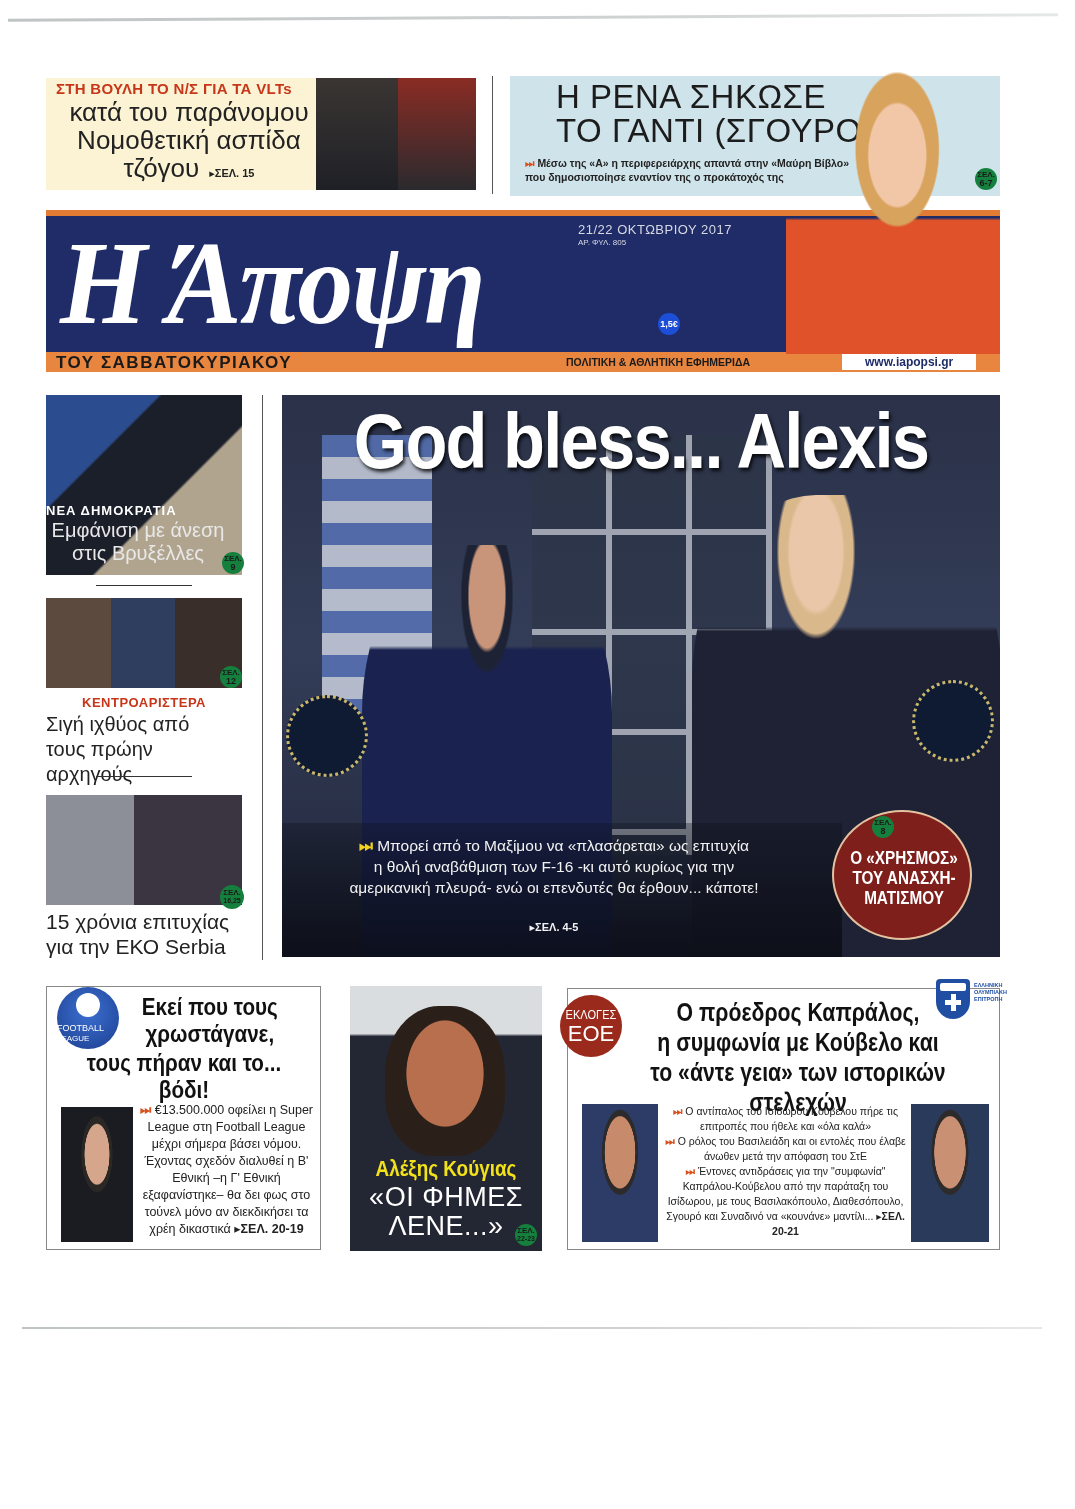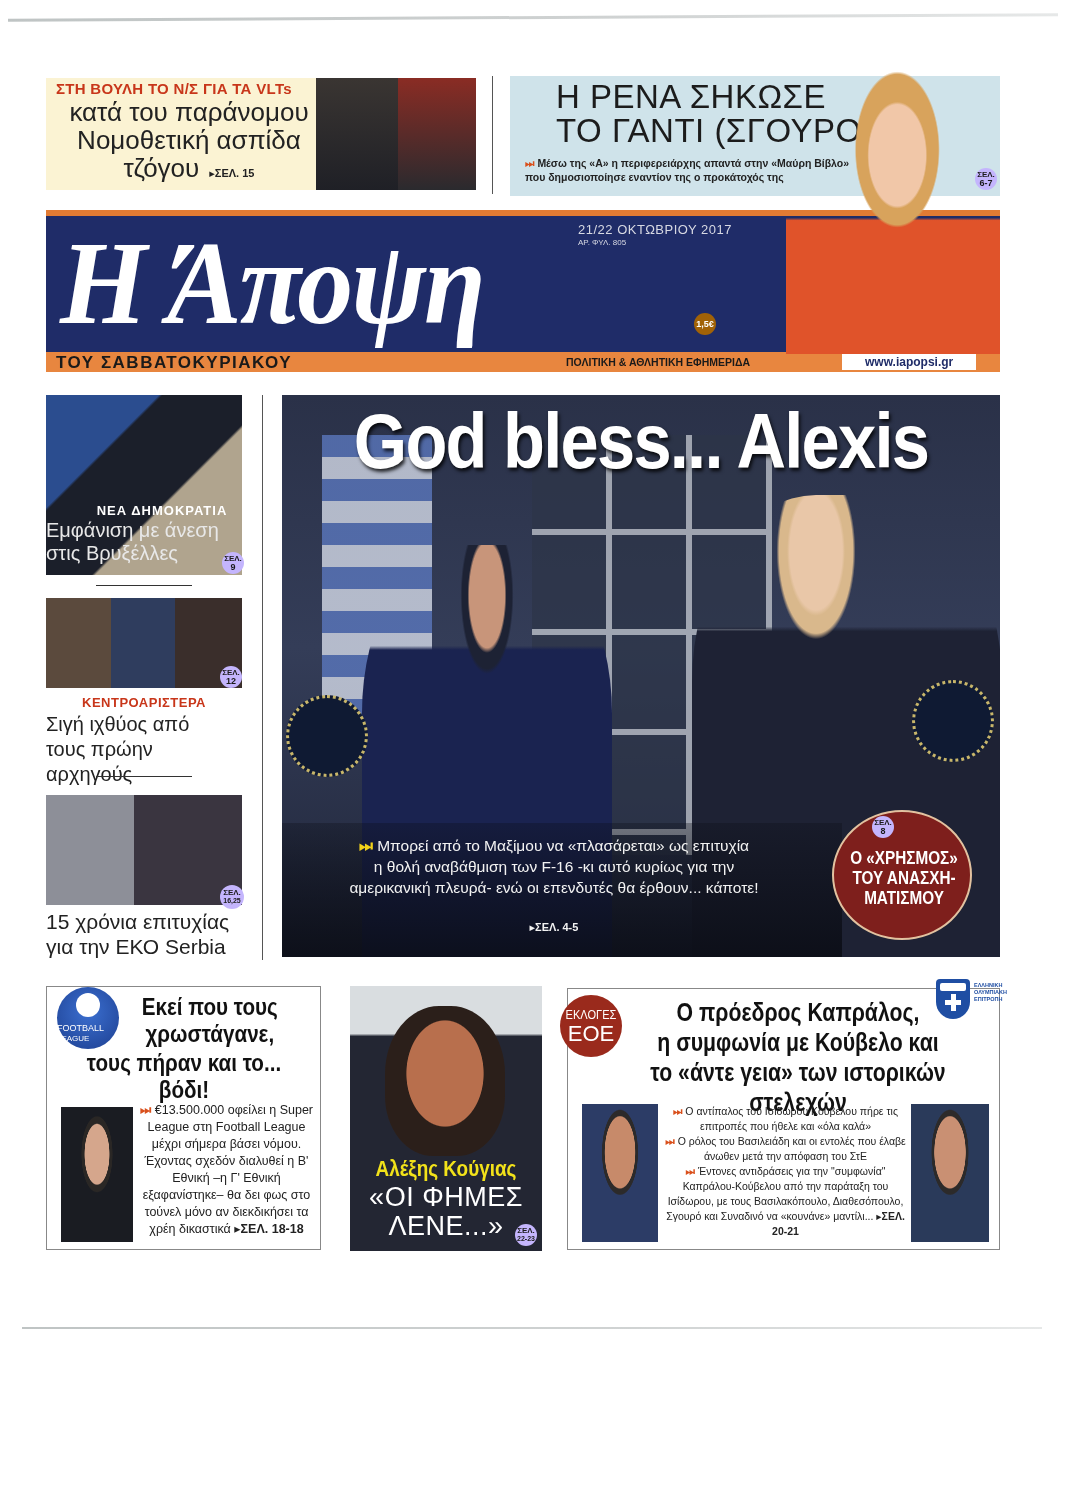--- a/index.html
+++ b/index.html
@@ -22,51 +22,51 @@
   .teaser-left .photo2 { left: 352px; top: 0; width: 78px; height: 112px; background: linear-gradient(#8a2c24,#2a2a2e); }
 
   .divider-v { position: absolute; width: 1px; background: #555; }
 
   
   .teaser-right { left: 510px; top: 76px; width: 490px; height: 120px; background: #cfe3ea; }
   .teaser-right .headline { position: absolute; left: 15px; top: 4px; font-size: 33px; line-height: 34px; color: #1c1c1c; letter-spacing: 0.5px; margin-left: 31px; }
   .teaser-right .sub { position: absolute; left: 15px; top: 80px; width: 330px; font-size: 10.5px; line-height: 14px; font-weight: 700; color: #222; }
   .arrows { color: #d9501c; font-weight: 700; }
   .sel-badge {
-    position: absolute; width: 22px; height: 22px; border-radius: 50%; background: #c4b5fd;
+    position: absolute; width: 22px; height: 22px; border-radius: 50%; background: #15803d;
     font-size: 8px; line-height: 8px; font-weight: 700; text-align: center; color: #1a1a1a;
     display: flex; flex-direction: column; align-items: center; justify-content: center;
   }
   .sel-badge .n { font-size: 9px; }
 
   
   .masthead { left: 46px; top: 210px; width: 954px; height: 162px; background: #1f2c68; border-top: 6px solid #e27b33; }
   .masthead .logo {
     position: absolute; left: 14px; top: 8px; font-family: "Liberation Serif", "DejaVu Serif", serif;
     font-style: italic; font-weight: 700; font-size: 112px; line-height: 112px; color: #ffffff; letter-spacing: -2px;
     transform: scaleY(1.05); transform-origin: top left;
   }
   .masthead .date { position: absolute; left: 532px; top: 6px; color: #d7d9e3; font-size: 13px; letter-spacing: 0.5px; }
   .masthead .issue { position: absolute; left: 532px; top: 22px; color: #d7d9e3; font-size: 8px; }
-  .masthead .price { position: absolute; left: 648px; top: 97px; width: 22px; height: 22px; border-radius: 50%; background: #a16207; color: #fff; font-size: 9px; font-weight: 700; text-align: center; line-height: 22px; }
+  .masthead .price { position: absolute; left: 612px; top: 97px; width: 22px; height: 22px; border-radius: 50%; background: #1d4ed8; color: #fff; font-size: 9px; font-weight: 700; text-align: center; line-height: 22px; }
   .masthead .bar { position: absolute; left: 0; bottom: 0; width: 954px; height: 20px; background: #e8863f; }
   .masthead .bar .tagline { position: absolute; left: 10px; top: 1px; font-weight: 700; font-size: 17px; color: #1a1a1a; letter-spacing: 1.5px; }
   .masthead .bar .type { position: absolute; left: 520px; top: 4px; font-weight: 700; font-size: 10.5px; color: #1a1a1a; }
   .masthead .bar .url { position: absolute; left: 796px; top: 2px; background: #fff; padding: 1px 23px; font-weight: 700; font-size: 12px; color: #1f2c68; }
   .rena-photo { left: 786px; top: 70px; width: 214px; height: 284px;
     background:
       radial-gradient(ellipse at 52% 30%, #f1c7a8 0 18%, transparent 19%),
       radial-gradient(ellipse at 52% 28%, #d8a35c 0 26%, transparent 27%),
       linear-gradient(180deg, transparent 0 52%, #e0532a 53%);
   }
 
   
   .side1 { left: 46px; top: 395px; width: 196px; height: 180px; background: linear-gradient(135deg,#2b4d8f 0 30%,#1b1f2a 31% 60%,#b0a48e 61%); }
-  .side1 .kicker { position: absolute; left: 18px; width: 196px; top: 108px; text-align: center; color: #fff; font-weight: 700; font-size: 13px; letter-spacing: 1px; }
-  .side1 .headline { position: absolute; left: 0; width: 184px; top: 124px; text-align: left; color: #e8e8e8; font-size: 20px; line-height: 23px; }
+  .side1 .kicker { position: absolute; left: 0; width: 196px; top: 108px; color: #fff; font-weight: 700; font-size: 13px; letter-spacing: 1px; }
+  .side1 .headline { position: absolute; left: 0; width: 184px; top: 124px; text-align: center; color: #e8e8e8; font-size: 20px; line-height: 23px; }
   .side2-photo { left: 46px; top: 598px; width: 196px; height: 90px; background: linear-gradient(90deg,#5b4a3d 0 33%,#2f3d5e 33% 66%,#3a2e2b 66%); }
   .side2-kicker { left: 46px; top: 695px; width: 196px; text-align: center; font-weight: 700; font-size: 13px; color: #c8361a; letter-spacing: 0.5px; }
   .side2-headline { left: 46px; top: 712px; width: 196px; text-align: left; font-size: 20px; line-height: 25px; color: #222; }
   .side-rule { left: 96px; height: 1px; width: 96px; background: #333; }
   .side3-photo { left: 46px; top: 795px; width: 196px; height: 110px; background: linear-gradient(90deg,#8d8f98 0 45%,#3a3540 45%); }
   .side3-headline { left: 46px; top: 909px; width: 200px; font-size: 21px; line-height: 25px; color: #222; }
 
   
   .main-photo { left: 282px; top: 395px; width: 718px; height: 562px; overflow: hidden;
     background: linear-gradient(180deg,#2a3148 0%,#343d58 45%,#20263a 100%);
@@ -243,21 +243,21 @@
     <div class="ball"></div>
     <div class="l1">FOOTBALL</div>
     <div class="l2">LEAGUE</div>
   </div>
   <div class="headline">
     <div>Εκεί που τους</div>
     <div>χρωστάγανε,</div>
   </div>
   <div class="headline line3">τους πήραν και το... βόδι!</div>
   <div class="photo"></div>
-  <div class="body"><span class="arrows">⏭</span> <span>€13.500.000 οφείλει η Super League στη Football League μέχρι σήμερα βάσει νόμου. Έχοντας σχεδόν διαλυθεί η Β' Εθνική –η Γ' Εθνική εξαφανίστηκε– θα δει φως στο τούνελ μόνο αν διεκδικήσει τα χρέη δικαστικά</span> <span class="ref">▸ΣΕΛ. 18-18</span></div>
+  <div class="body"><span class="arrows">⏭</span> <span>€13.500.000 οφείλει η Super League στη Football League μέχρι σήμερα βάσει νόμου. Έχοντας σχεδόν διαλυθεί η Β' Εθνική –η Γ' Εθνική εξαφανίστηκε– θα δει φως στο τούνελ μόνο αν διεκδικήσει τα χρέη δικαστικά</span> <span class="ref">▸ΣΕΛ. 20-19</span></div>
 </div>
 
 <div class="abs kougias">
   <div class="face"></div>
   <div class="name">Αλέξης Κούγιας</div>
   <div class="quote">
     <div>«ΟΙ ΦΗΜΕΣ</div>
     <div>ΛΕΝΕ...»</div>
   </div>
   <div class="sel-badge">

